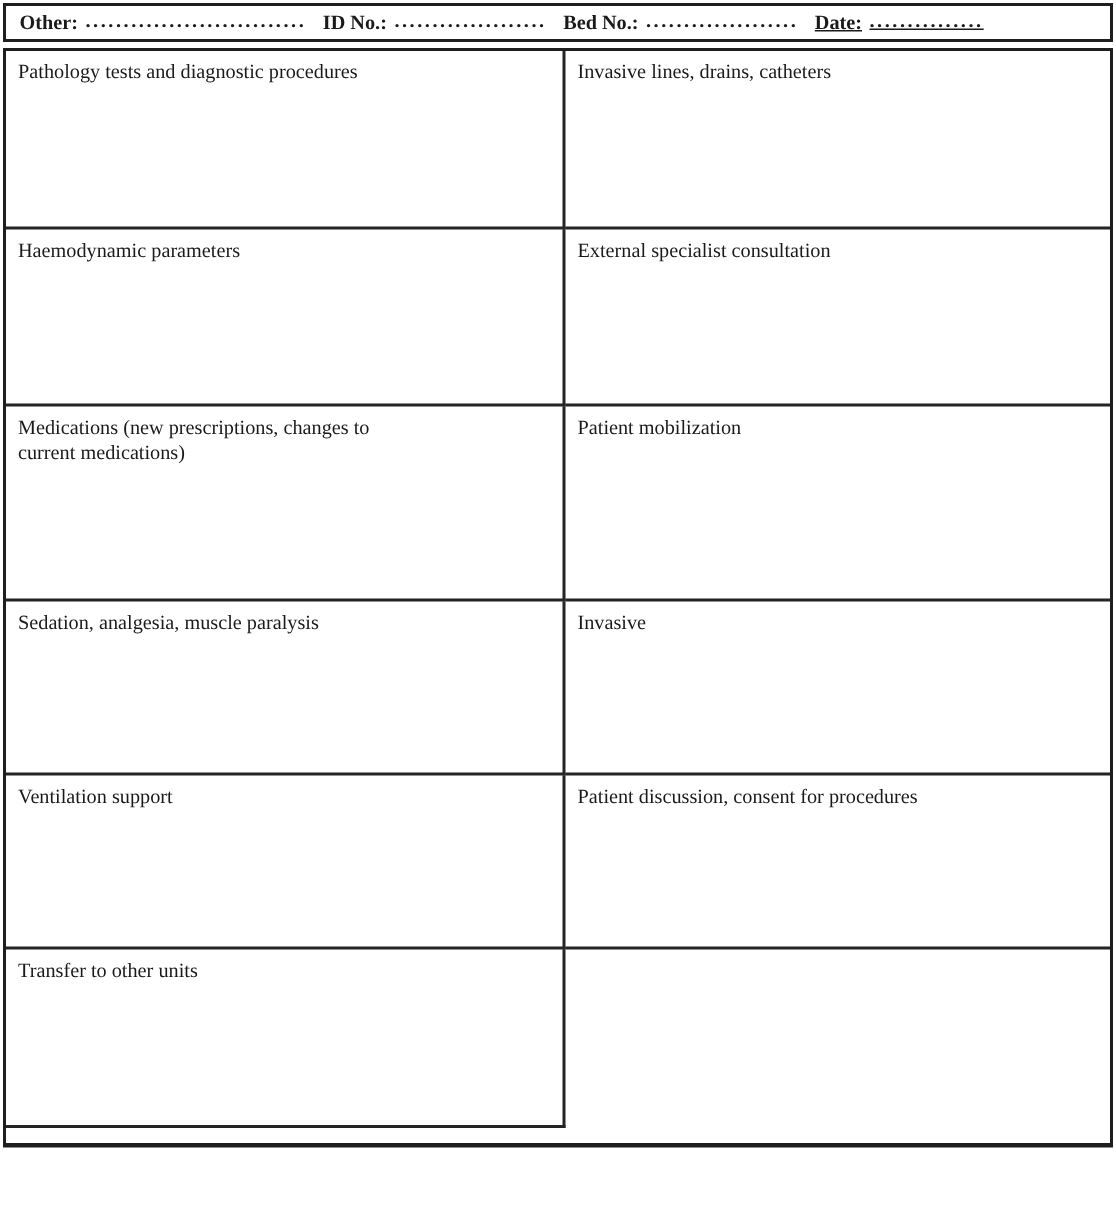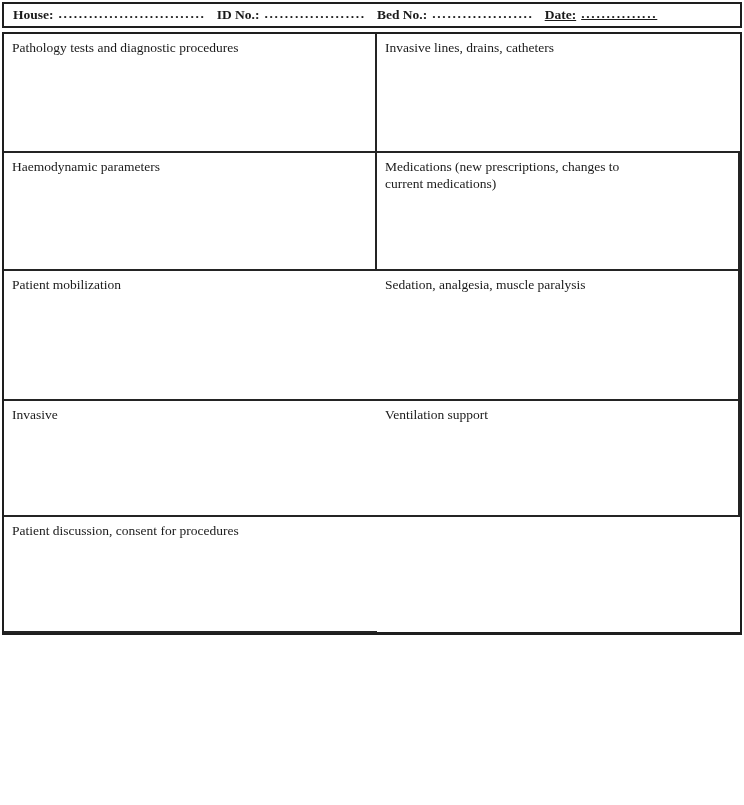--- a/index.html
+++ b/index.html
@@ -42,21 +42,21 @@
     margin-left: 5px;
     letter-spacing: 1.7px;
     font-weight: bold;
     transform: translateY(-1px);
   }
   .hgap { height: 4px; }
   
   .grid-table {
     box-sizing: border-box;
     width: 100%;
-    height: 603px;
+    height: 733px;
     border: 2px solid #1e1e1e;
     border-bottom-width: 3px;
     display: grid;
     grid-template-columns: 373px 1fr;
     grid-template-rows: 119px 118px 130px 116px 116px 119px 1fr;
     background: #ffffff;
   }
   .cell {
     box-sizing: border-box;
     border-bottom: 2px solid #242424;
@@ -72,21 +72,21 @@
   }
   .cell .cell-label { white-space: pre-line; }
 </style>
 </head>
 <body>
 
 <div class="page">
 
   <div class="header-box">
     <span class="hfield">
-      <span class="lbl">House:</span>
+      <span class="lbl">Other:</span>
       <span class="dots">.............................</span>
     </span>
     <span class="hfield">
       <span class="lbl">ID No.:</span>
       <span class="dots">....................</span>
     </span>
     <span class="hfield">
       <span class="lbl">Bed No.:</span>
       <span class="dots">....................</span>
     </span>
@@ -103,20 +103,23 @@
     <div class="cell left-col">
       <div class="cell-label">Pathology tests and diagnostic procedures</div>
     </div>
     <div class="cell">
       <div class="cell-label">Invasive lines, drains, catheters</div>
     </div>
 
     <div class="cell left-col">
       <div class="cell-label">Haemodynamic parameters</div>
     </div>
+    <div class="cell">
+      <div class="cell-label">External specialist consultation</div>
+    </div>
 
     <div class="cell left-col">
       <div class="cell-label">Medications (new prescriptions, changes to
 current medications)</div>
     </div>
     <div class="cell">
       <div class="cell-label">Patient mobilization</div>
     </div>
 
     <div class="cell left-col">
@@ -126,16 +129,19 @@
       <div class="cell-label">Invasive</div>
     </div>
 
     <div class="cell left-col">
       <div class="cell-label">Ventilation support</div>
     </div>
     <div class="cell">
       <div class="cell-label">Patient discussion, consent for procedures</div>
     </div>
 
+    <div class="cell left-col">
+      <div class="cell-label">Transfer to other units</div>
+    </div>
 
 
   </div>
 </div>
 
 </body></html>

